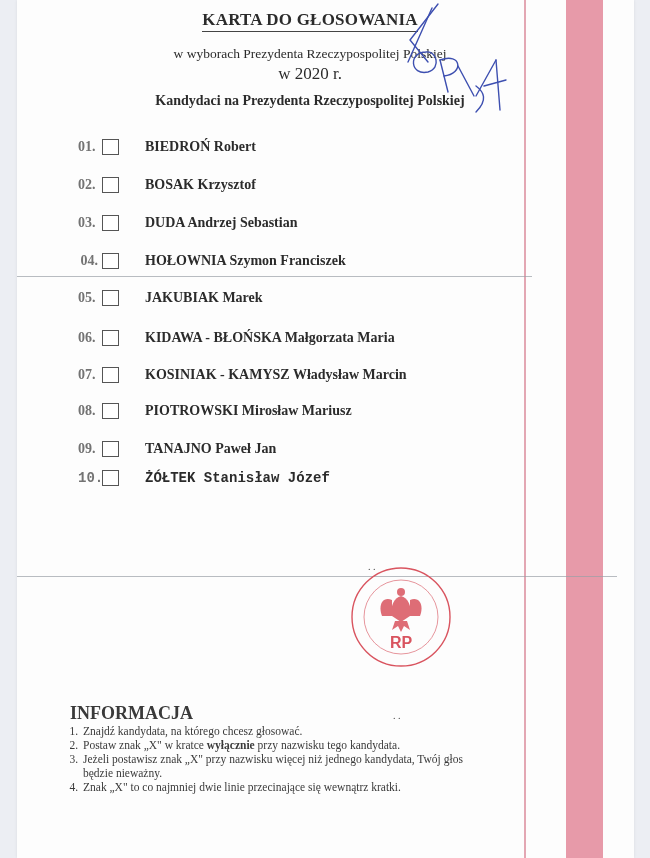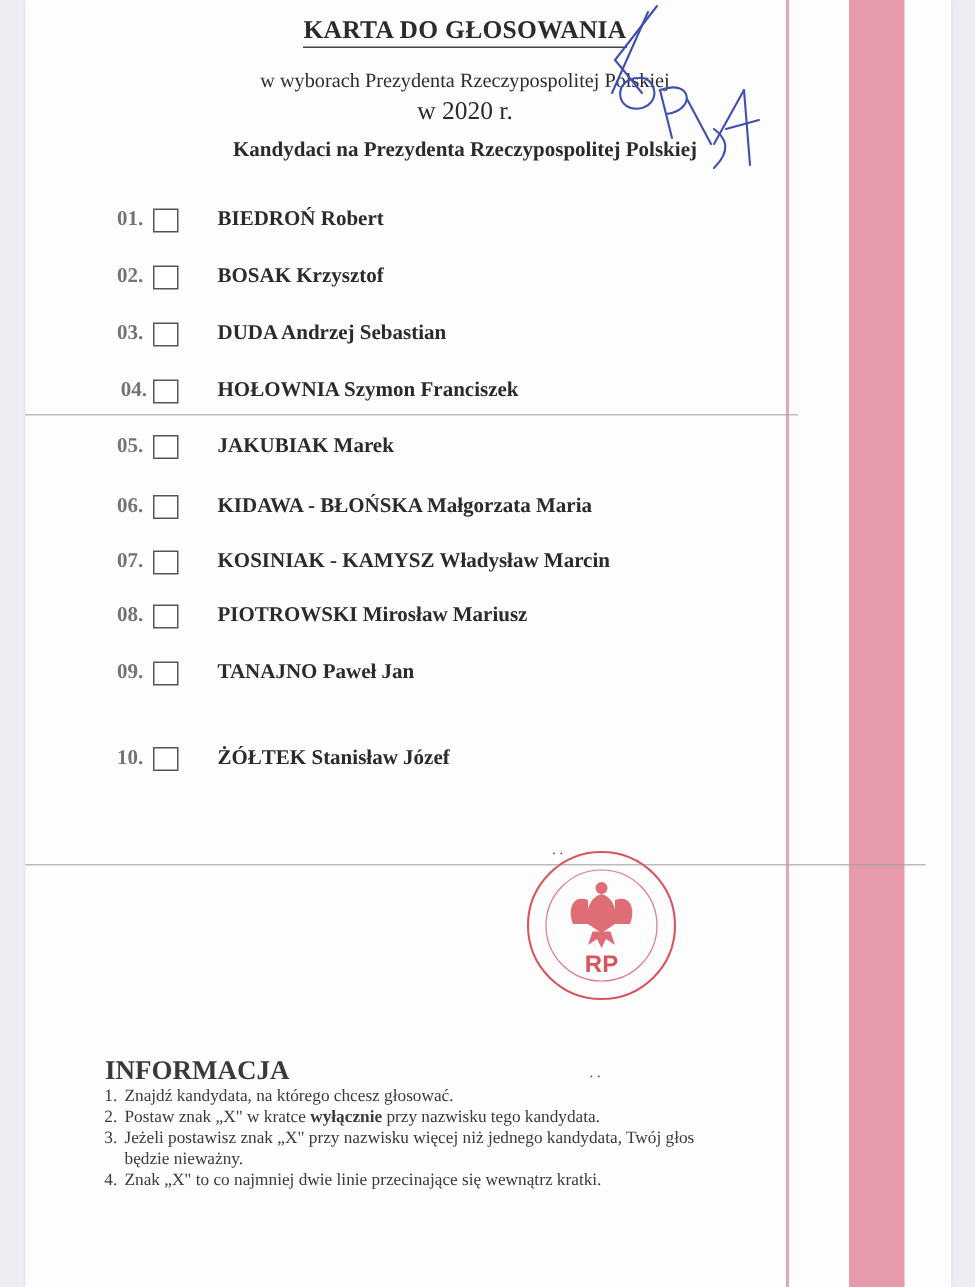--- a/index.html
+++ b/index.html
@@ -92,21 +92,21 @@
 <div class="cand" style="top:401px;">
   <span class="num">08.</span>
   <span class="box"></span>
   <span>PIOTROWSKI Mirosław Mariusz</span>
 </div>
 <div class="cand" style="top:439px;">
   <span class="num">09.</span>
   <span class="box"></span>
   <span>TANAJNO Paweł Jan</span>
 </div>
-<div class="cand" style="top:496px;">
+<div class="cand" style="top:468px;font-family:Liberation Mono, monospace;">
   <span class="num">10.</span>
   <span class="box"></span>
   <span>ŻÓŁTEK Stanisław Józef</span>
 </div>
 
 <span class="dots" style="left:368px;top:561px;">. .</span>
 <span class="dots" style="left:393px;top:710px;">. .</span>
 
 <svg class="stamp" viewBox="0 0 102 102">
   <circle cx="51" cy="51" r="49" fill="none" stroke="#d9545f" stroke-width="1.4"></circle>

